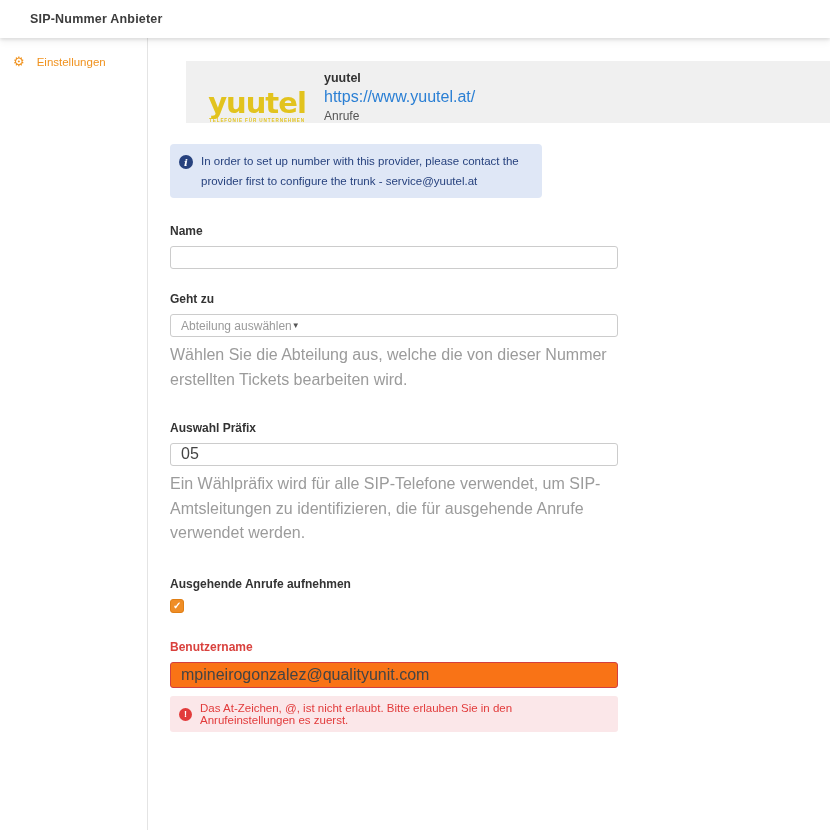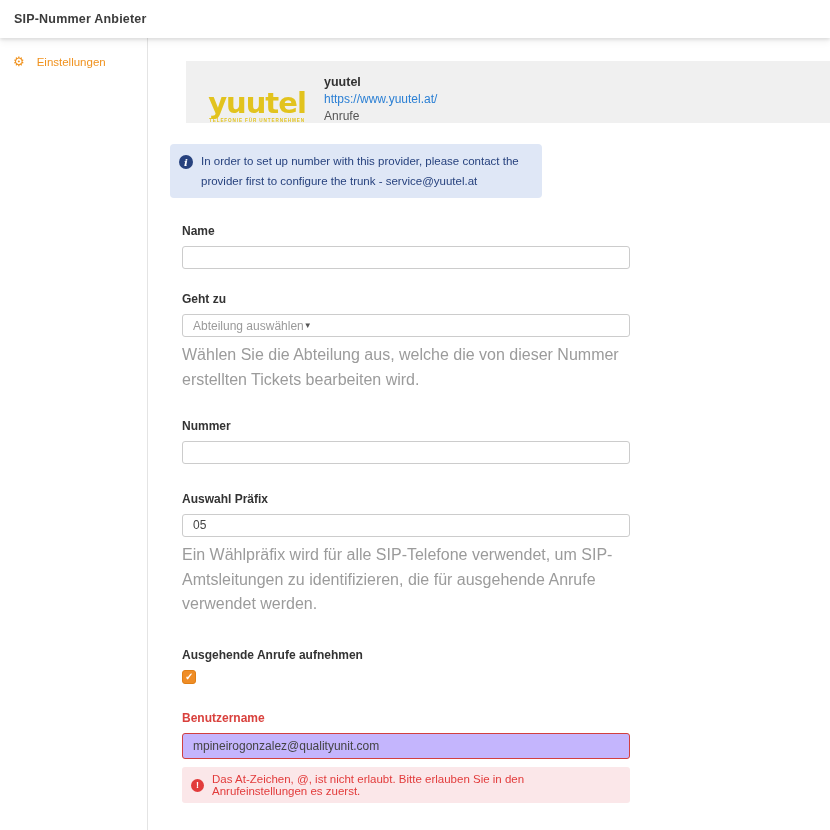--- a/index.html
+++ b/index.html
@@ -1,21 +1,21 @@
 <!DOCTYPE html>
 <html><head>
 <meta charset="utf-8">
 <style>
   * { margin:0; padding:0; box-sizing:border-box; }
   html,body { width:830px; height:830px; overflow:hidden; background:#fff;
               font-family:"Liberation Sans", sans-serif; }
 
   
   .topbar { height:38px; background:#fff; display:flex; align-items:center;
-            padding-left:14px; position:relative; z-index:5;
+            padding-left:30px; position:relative; z-index:5;
             box-shadow:0 2px 3px rgba(0,0,0,0.10), 0 5px 7px rgba(0,0,0,0.04); }
   .topbar-title { font-size:12.5px; font-weight:bold; color:#3c3c3c; letter-spacing:0.2px; }
 
   
   .layout { display:flex; height:792px; }
   .sidebar { width:148px; background:#fff; border-right:1px solid #e4e4e4; flex:none; }
   .sidebar-item { display:flex; align-items:center; gap:12px; padding:17px 0 0 13px;
                   cursor:pointer; }
   .gear { color:#f0921e; font-size:13px; line-height:1; }
   .sidebar-label { color:#f0921e; font-size:11.5px; }
@@ -25,54 +25,54 @@
   
   .provider-card { margin-left:38px; height:62px; background:#f0f0f0;
                    display:flex; align-items:flex-end; }
   .logo-box { width:118px; margin-left:12px; margin-right:8px; text-align:center; flex:none; }
   .logo-word { color:#e2c31e; font-size:29px; font-weight:bold; letter-spacing:-1px;
                line-height:0.9; font-family:"DejaVu Sans", sans-serif; }
   .logo-tag { color:#e2c31e; font-size:4.6px; font-weight:bold; letter-spacing:0.9px;
               margin-top:2px; white-space:nowrap; }
   .provider-info { display:flex; flex-direction:column; gap:3px; padding-top:1px; }
   .provider-name { font-size:12.5px; font-weight:bold; color:#333; }
-  .provider-url { font-size:12px; color:#2a7fd4; text-decoration:none; }
+  .provider-url { font-size:16px; color:#2a7fd4; text-decoration:none; }
   .provider-country { font-size:12px; color:#555; }
 
   
   .banner { margin:21px 0 0 22px; width:372px; background:#dfe7f6; border-radius:4px;
             padding:7px 12px 7px 9px; display:flex; gap:8px; align-items:flex-start; }
   .banner-icon { width:14px; height:14px; border-radius:50%; background:#27427e; color:#fff;
                  font-size:10px; font-weight:bold; display:flex; align-items:center;
                  justify-content:center; flex:none; margin-top:4px;
                  font-family:"DejaVu Serif", serif; font-style:italic; }
   .banner-text { font-size:11.5px; color:#27427e; line-height:1.75; }
 
   
-  .form { margin-left:34px; width:448px; }
+  .form { margin-left:22px; width:448px; }
   .group { margin-top:26px; }
   .field-label { font-size:12px; font-weight:bold; color:#333; margin-bottom:8px; }
   .field-label.error-label { color:#d9413d; }
   .text-input { width:448px; height:23px; border:1px solid #ccc; border-radius:3px;
-                font-size:12px; padding:0 10px; color:#444; background:#fff; outline:none;
+                font-size:16px; padding:0 10px; color:#444; background:#fff; outline:none;
                 font-family:"Liberation Sans", sans-serif; display:block; }
   .helper { font-size:16px; color:#9b9b9b; margin-top:6px; line-height:1.55; width:460px; }
 
   .select { width:448px; height:23px; border:1px solid #ccc; border-radius:3px;
             display:flex; align-items:center; 
             padding:0 10px; cursor:pointer; background:#fff; }
   .select-placeholder { font-size:12px; color:#9a9a9a; }
   .chevron { font-size:8px; color:#555; }
 
   .checkbox { width:14px; height:14px; background:#ef8d26; border:1px solid #e07f15;
               border-radius:3px; margin-top:2px; position:relative; cursor:pointer; }
   .checkbox::after { content:"✓"; position:absolute; left:2px; top:0px; color:#fff;
                      font-size:10px; font-weight:bold; }
 
-  .input-error { background:#c4b5fd; border:1.5px solid #d24040; height:26px; }
+  .input-error { background:#f97316; border:1.5px solid #d24040; height:26px; }
 
   .error-box { margin-top:8px; width:448px; background:#fbe7e9; border-radius:3px;
                padding:6px 9px; display:flex; gap:8px; align-items:center; }
   .error-icon { width:13px; height:13px; border-radius:50%; background:#e23b3b; color:#fff;
                 font-size:9px; font-weight:bold; display:flex; align-items:center;
                 justify-content:center; flex:none; }
   .error-text { font-size:11.5px; color:#e23b3b; }
 </style>
 </head>
 <body>
@@ -118,24 +118,20 @@
 
       <div class="group" style="margin-top:23px;">
         <div class="field-label">Geht zu</div>
         <div class="select">
           <span class="select-placeholder">Abteilung auswählen</span>
           <span class="chevron">▼</span>
         </div>
         <div class="helper">Wählen Sie die Abteilung aus, welche die von dieser Nummer erstellten Tickets bearbeiten wird.</div>
       </div>
 
-      <div class="group">
-        <div class="field-label">Nummer</div>
-        <input type="text" class="text-input" value="" style="">
-      </div>
 
       <div class="group" style="margin-top:28px;">
         <div class="field-label">Auswahl Präfix</div>
         <input type="text" class="text-input" value="05" style="">
         <div class="helper">Ein Wählpräfix wird für alle SIP-Telefone verwendet, um SIP-Amtsleitungen zu identifizieren, die für ausgehende Anrufe verwendet werden.</div>
       </div>
 
 
       <div class="group" style="margin-top:31px;">
         <div class="field-label">Ausgehende Anrufe aufnehmen</div>

